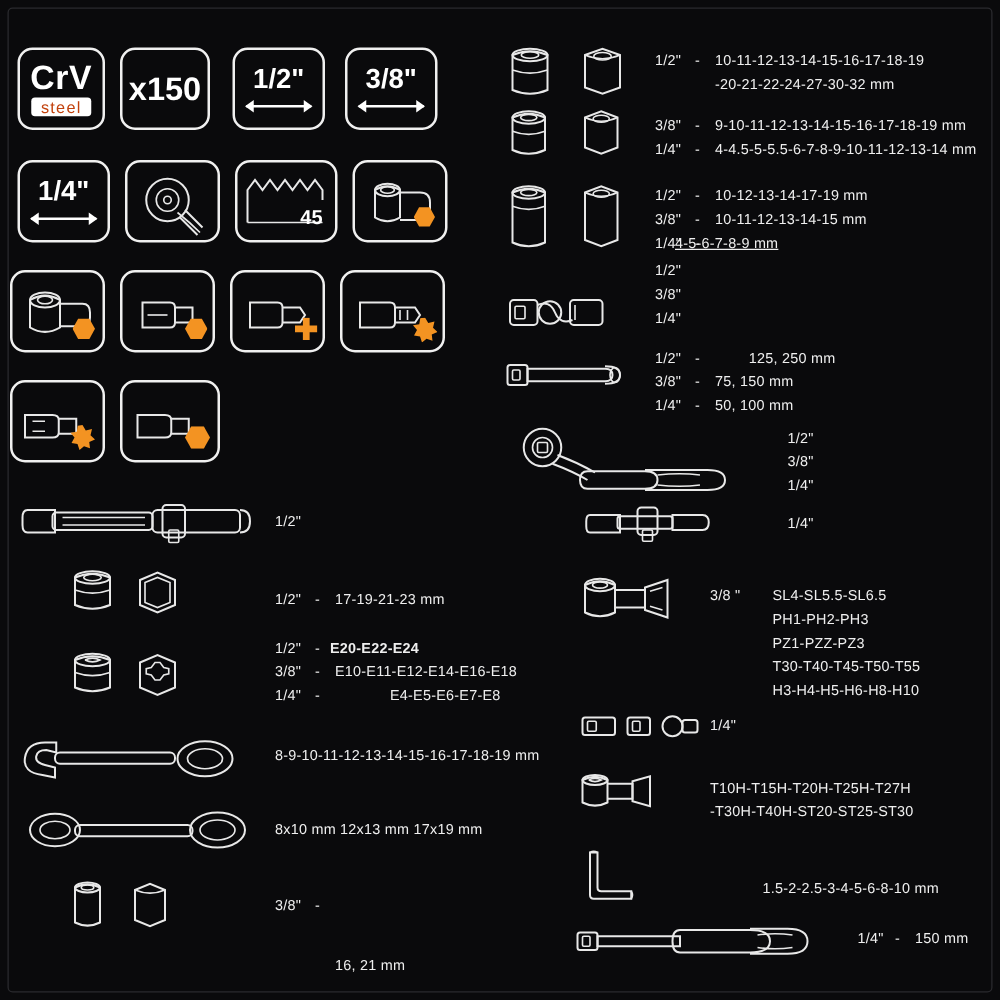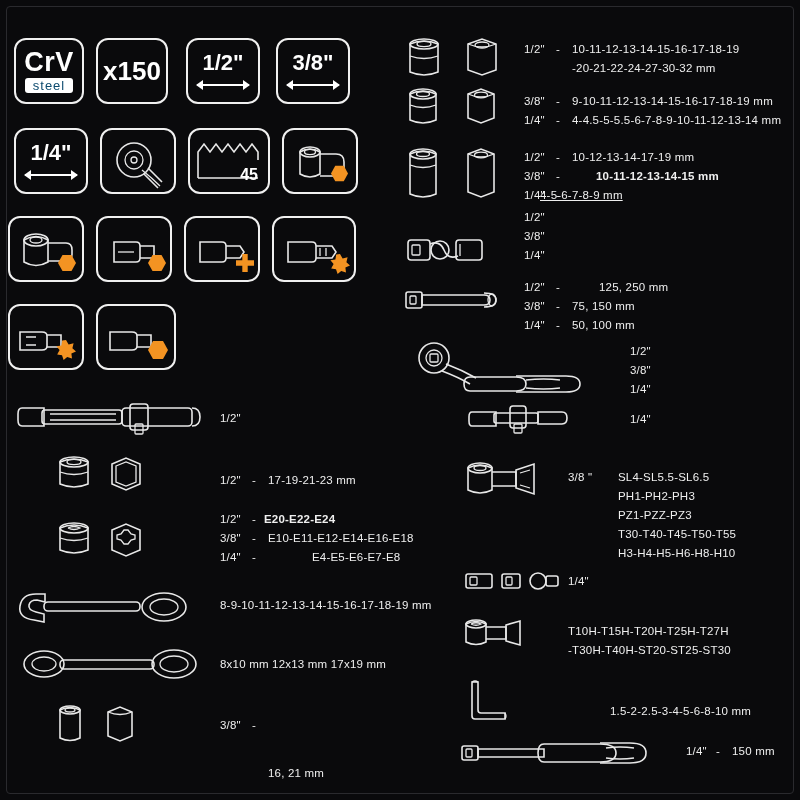--- a/index.html
+++ b/index.html
@@ -17,21 +17,21 @@
   
   .fbox{
     position:absolute;border:2px solid #f0f0f0;border-radius:12px;box-sizing:border-box;
     background:transparent;
   }
   .fbox .inner{position:absolute;inset:0;display:flex;align-items:center;justify-content:center;}
   .crv{
     display:flex;flex-direction:column;align-items:center;justify-content:center;height:100%;
   }
   .crv .a{font-size:27px;font-weight:bold;color:#fff;line-height:26px;letter-spacing:.5px;}
-  .crv .b{font-size:13px;color:#0c4a6e;background:#fff;border-radius:3px;padding:0 8px;margin-top:3px;letter-spacing:1px;}
+  .crv .b{font-size:13px;color:#c2410c;background:#fff;border-radius:3px;padding:0 8px;margin-top:3px;letter-spacing:1px;}
   .big{font-size:26px;font-weight:bold;color:#fff;}
   .med{font-size:22px;font-weight:bold;color:#fff;}
   .arrowrow{position:absolute;left:50%;transform:translateX(-50%);bottom:12px;width:52px;height:10px;}
   .arrowrow:before,.arrowrow:after{content:"";position:absolute;top:4px;width:100%;height:1.5px;background:#fff;}
   .arrowrow:after{display:none;}
   .ar-l,.ar-r{position:absolute;top:0px;width:0;height:0;border-top:5px solid transparent;border-bottom:5px solid transparent;}
   .ar-l{left:-1px;border-right:7px solid #fff;}
   .ar-r{right:-1px;border-left:7px solid #fff;}
   
   .hex{position:absolute;background:#f39322;
@@ -212,21 +212,21 @@
     <path class="st2" d="M12 19 q13 5 26 0"></path>
     <path class="st" d="M70 8 l13 -5 l13 5 l0 38 l-13 5 l-13 -5 z"></path>
     <path class="st2" d="M70 8 q13 6 26 0"></path>
     <ellipse class="st2" cx="83" cy="9" rx="6.5" ry="2.8"></ellipse>
   </svg>
   <div class="txt" style="left:524px;top:150px;">1/2"</div>
   <div class="txt" style="left:556px;top:150px;">-</div>
   <div class="txt" style="left:572px;top:150px;">10-12-13-14-17-19 mm</div>
   <div class="txt" style="left:524px;top:169px;">3/8"</div>
   <div class="txt" style="left:556px;top:169px;">-</div>
-  <div class="txt" style="left:596px;top:169px;font-weight:bold;">10-11-12-13-14-15 mm</div>
+  <div class="txt" style="left:572px;top:169px;">10-11-12-13-14-15 mm</div>
   <div class="txt" style="left:524px;top:188px;">1/4"</div>
   <div class="txt" style="left:556px;top:188px;">-</div>
   <div class="txt" style="left:540px;top:188px;text-decoration:underline;">4-5-6-7-8-9 mm</div>
 
   <svg width="110" height="50" viewBox="0 0 110 50" style="left:400px;top:226px;">
     <rect class="st" x="8" y="14" width="22" height="20" rx="3"></rect>
     <rect class="st2" x="12" y="19" width="8" height="10" rx="1"></rect>
     <path class="st" d="M30 18 q10 -4 14 6 q4 10 14 6"></path>
     <circle class="st" cx="40" cy="24" r="9"></circle>
     <rect class="st" x="56" y="14" width="26" height="20" rx="3"></rect>

